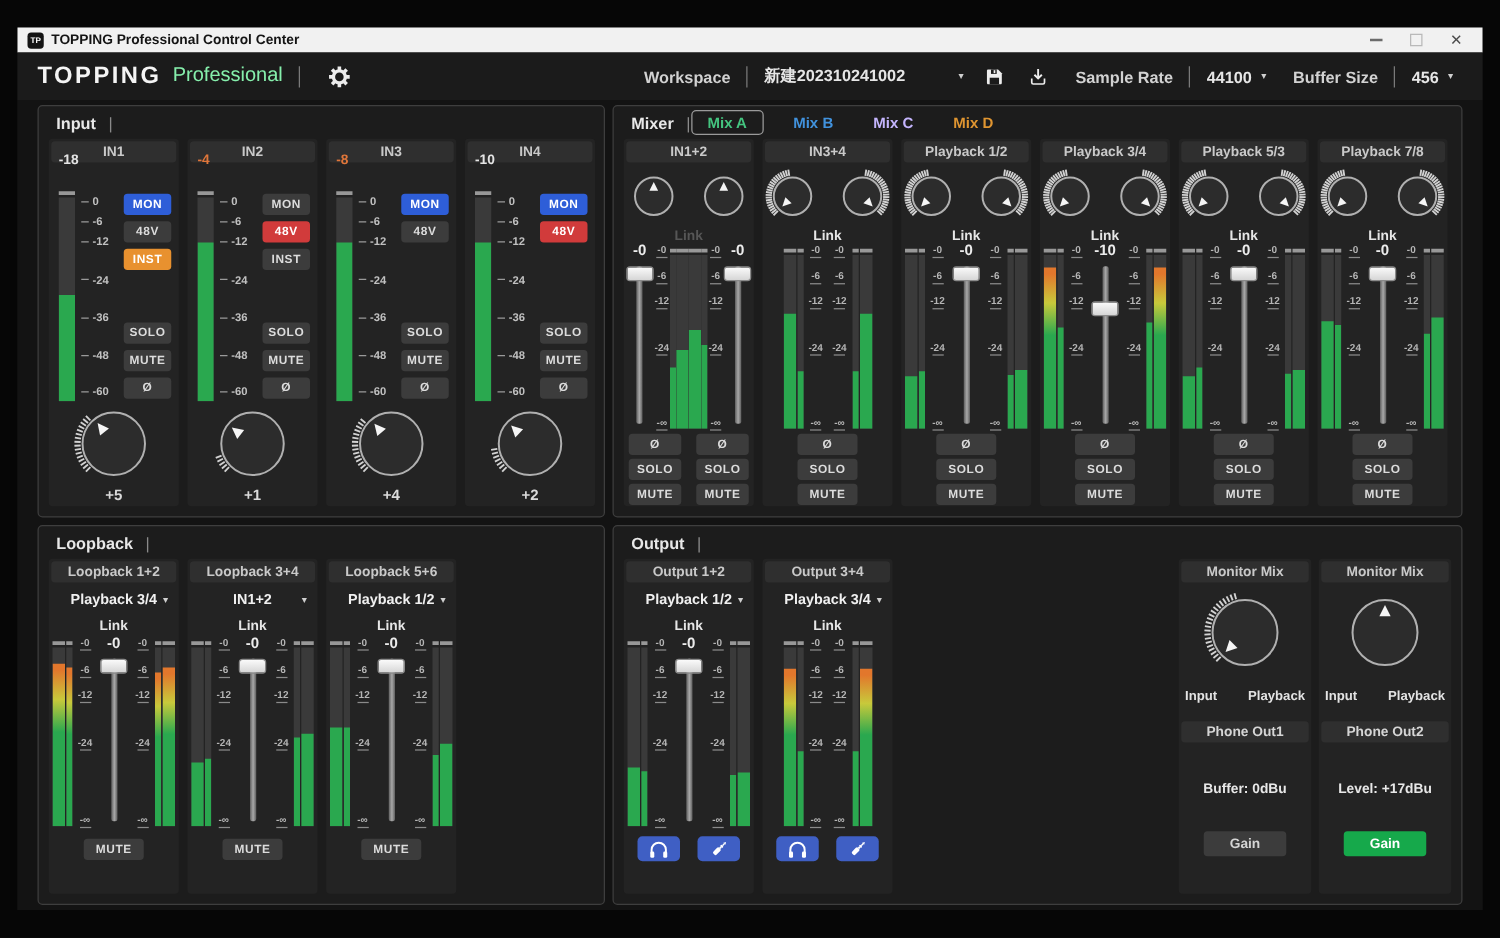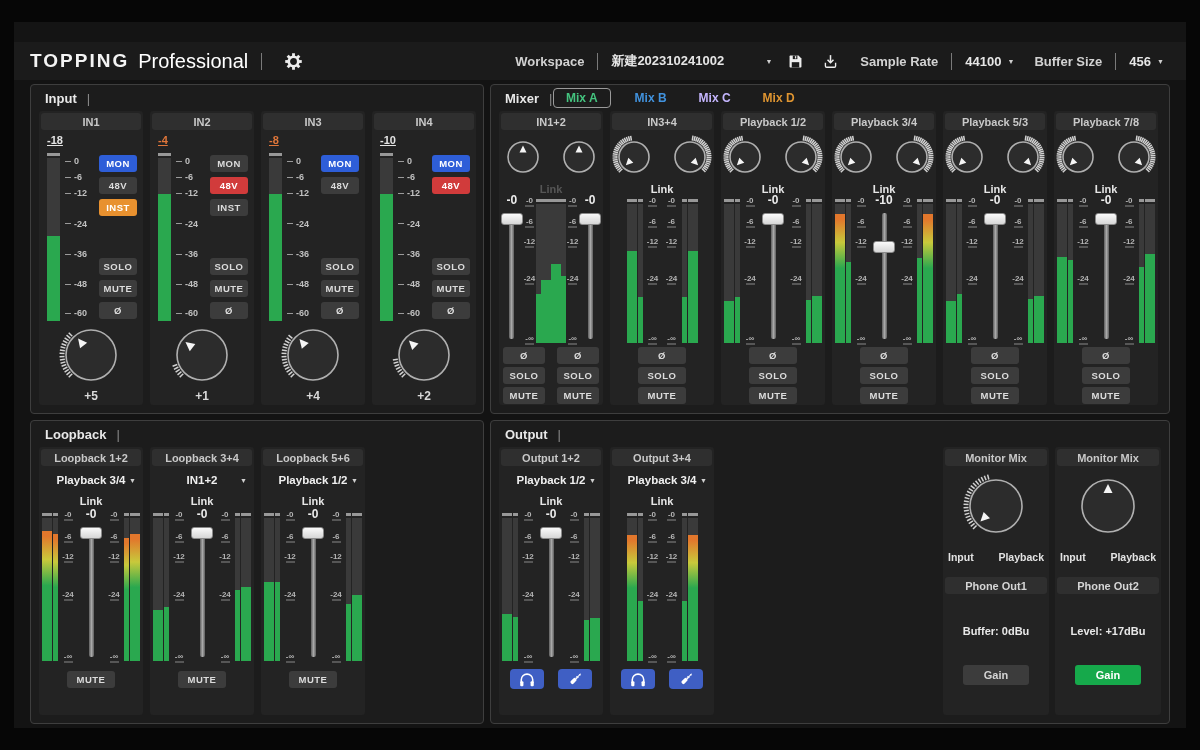--- a/index.html
+++ b/index.html
@@ -12,21 +12,21 @@
     display:flex;align-items:center;justify-content:center;flex:0 0 auto;}
   .tb-title{font-size:11px;color:#141414;font-weight:bold;}
   .tbc{margin-left:auto;display:flex;align-items:center;gap:22px;padding-right:8px;}
   .tb-min{width:10px;height:2px;background:#6b6b6b;}
   .tb-max{width:8px;height:8px;border:1.4px solid #b9b9b9;}
   .tb-close{font-size:12px;color:#4c4c4c;line-height:1;}
   
   .appbar{position:absolute;top:20px;left:0;right:0;height:38px;background:#1b1b1b;display:flex;align-items:center;
     padding:0 16px;box-sizing:border-box;}
   .brand{font-size:19px;font-weight:bold;color:#f4f4f4;letter-spacing:2px;}
-  .brand2{font-size:20px;color:#ffffff;margin-left:9px;}
+  .brand2{font-size:16px;color:#86efac;margin-left:9px;}
   .vdiv{width:1px;height:17px;background:#7a7a7a;margin:0 13px;flex:0 0 auto;}
   .hlabel{font-size:13px;font-weight:bold;color:#d2d2d2;white-space:nowrap;}
   .hright{margin-left:auto;display:flex;align-items:center;}
   .wsvalue{width:148px;font-size:13px;font-weight:bold;color:#e6e6e6;text-align:left;white-space:nowrap;overflow:hidden;}
   .caret{font-size:7px;color:#cfcfcf;margin:0 6px;}
   .hicon{display:flex;align-items:center;justify-content:center;margin:0 9px;}
   
   .content{position:absolute;top:58px;left:0;right:0;bottom:0;background:#131313;}
   .panel{position:absolute;background:#1c1c1c;border:1px solid #3e3e3e;border-radius:4px;box-sizing:border-box;}
   #p-input{left:16px;top:4px;width:454px;height:330px;}
@@ -37,21 +37,21 @@
   .tsep{color:#8a8a8a;font-weight:normal;}
   .striprow{position:absolute;left:8px;top:26px;bottom:8px;display:flex;gap:7px;}
   #mix-tabs{position:absolute;top:3px;left:62px;display:flex;align-items:center;gap:16px;}
   .tab{font-size:12px;font-weight:bold;padding:2px 8px;}
   .tab.sel{border:1px solid #9a9a9a;border-radius:4px;padding:2px 12px;}
   
   .strip{position:relative;width:104px;background:#232323;border-radius:3px;flex:0 0 auto;}
   .shead{position:absolute;top:2px;left:2px;right:2px;height:17px;background:#2f2f2f;border-radius:3px;
     display:flex;align-items:center;justify-content:center;font-size:11px;font-weight:bold;color:#c9c9c9;}
   
-  .peak{position:absolute;top:23px;left:8px;font-size:11px;font-weight:bold;color:#e4e4e4;text-decoration:underline;}
+  .peak{position:absolute;top:11px;left:8px;font-size:11px;font-weight:bold;color:#e4e4e4;}
   .peak.hot{color:#e0763a;}
   .imeter{position:absolute;top:44px;left:8px;width:13px;height:166px;}
   .iscale{position:absolute;top:47px;left:26px;width:30px;height:160px;}
   .isl{position:absolute;left:0;display:flex;align-items:center;gap:3px;transform:translateY(-50%);
     font-size:9px;color:#c0c0c0;font-weight:bold;}
   .itick{width:6px;height:1px;background:#9a9a9a;}
   .ibtns{position:absolute;top:44px;left:60px;width:38px;height:166px;}
   .sbtn{display:flex;align-items:center;justify-content:center;background:#3c3c3c;color:#dcdcdc;
     font-size:9.5px;font-weight:bold;border-radius:3px;letter-spacing:.5px;height:17px;}
   .ibtns .sbtn{position:absolute;left:0;width:38px;}
@@ -107,20 +107,33 @@
   .gainbtn{position:absolute;top:218px;left:50%;transform:translateX(-50%);width:66px;height:20px;border-radius:3px;
     background:#3c3c3c;color:#d5d5d5;font-size:11px;font-weight:bold;display:flex;align-items:center;justify-content:center;}
   .gainbtn.on{background:#16a94b;color:#fff;}
   .knob{display:block;}
 </style>
 </head>
 <body>
 
 <div class="window">
 
+  <div class="titlebar">
+    <div class="tb-badge">TP</div>
+    <div class="tb-title">TOPPING Professional Control Center</div>
+    <div class="tbc">
+      <div class="tb-btn">
+          <div class="tb-min"></div>
+        </div>
+      <div class="tb-btn">
+          <div class="tb-max"></div>
+        </div>
+      <div class="tb-btn tb-close">✕</div>
+    </div>
+  </div>
 
   <div class="appbar">
     <span class="brand">TOPPING</span>
     <span class="brand2">Professional</span>
     <span class="vdiv"></span>
     <span class="hicon" id="gear-slot">
         <svg width="19" height="19" viewBox="0 0 20 20">
           <line x1="10" y1="4.8" x2="10" y2="1.3000000000000007" stroke="#ececec" stroke-width="3"></line>
           <line x1="13.676955262170047" y1="6.323044737829953" x2="16.151828996322962" y2="3.8481710036770362" stroke="#ececec" stroke-width="3"></line>
           <line x1="15.2" y1="10" x2="18.7" y2="10" stroke="#ececec" stroke-width="3"></line>

